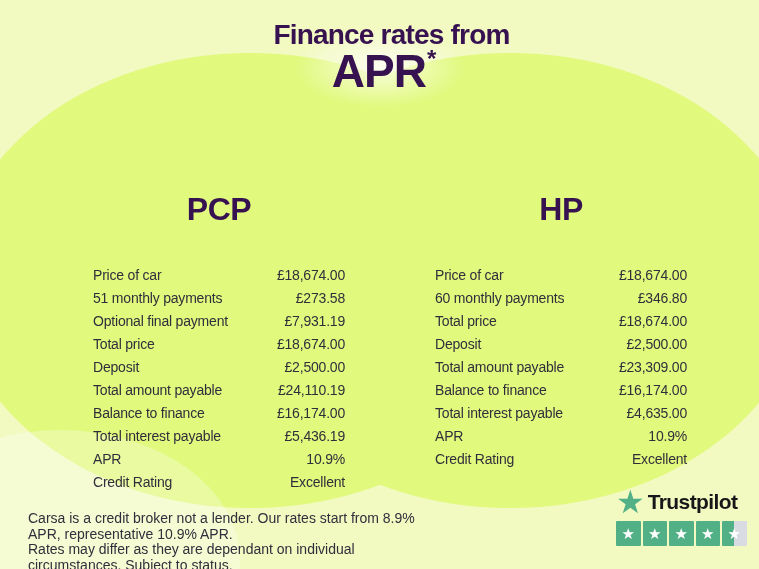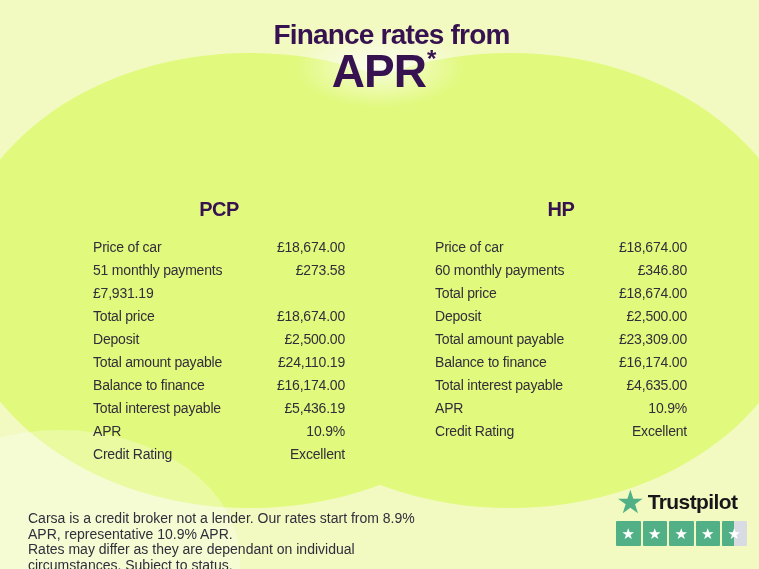--- a/index.html
+++ b/index.html
@@ -49,31 +49,31 @@
     font-size:46px;font-weight:800;letter-spacing:-1px;line-height:1;
     color:var(--heading-purple);margin-left:8px;position:relative;top:-7px;
   }
   .ast{
     font-size:24px;font-weight:800;position:relative;top:-20px;margin-left:1px;
   }
   .col{position:absolute;top:194px;width:252px;}
   .col-pcp{left:93px;}
   .col-hp{left:435px;}
   .col h2{
-    text-align:center;font-size:20px;font-weight:800;letter-spacing:-0.5px;
+    text-align:center;font-size:32px;font-weight:800;letter-spacing:-0.5px;
     color:var(--heading-purple);line-height:31px;
   }
   .rows{margin-top:11px;}
   .fin-row{
     display:flex;justify-content:space-between;align-items:baseline;
     height:23px;line-height:23px;font-size:14px;color:var(--text-ink);
     letter-spacing:-0.2px;white-space:nowrap;gap:18px;
   }
   .fin-row .lbl{text-align:left;}
-  .fin-row .val{text-align:center;}
+  .fin-row .val{text-align:center;margin-top:28px;}
   .fin-row.bold{font-weight:400;}
   .disclaimer{
     position:absolute;left:28px;top:511px;width:420px;
     font-size:14px;line-height:15.5px;color:var(--text-ink);letter-spacing:0;
   }
   .disclaimer span{display:block;}
   .trustpilot{position:absolute;left:616px;top:487px;width:136px;}
   .tp-logo{display:flex;align-items:center;}
   .tp-star-icon{
     color:var(--trustpilot-green);font-size:32px;line-height:30px;margin-right:3px;
@@ -114,20 +114,21 @@
           <span class="lbl">Price of car</span>
           <span class="val">£18,674.00</span>
         </div>
 
         <div class="fin-row bold">
           <span class="lbl">51 monthly payments</span>
           <span class="val">£273.58</span>
         </div>
 
         <div class="fin-row">
+          <span class="lbl">Optional final payment</span>
           <span class="val">£7,931.19</span>
         </div>
 
         <div class="fin-row">
           <span class="lbl">Total price</span>
           <span class="val">£18,674.00</span>
         </div>
 
         <div class="fin-row">
           <span class="lbl">Deposit</span>

